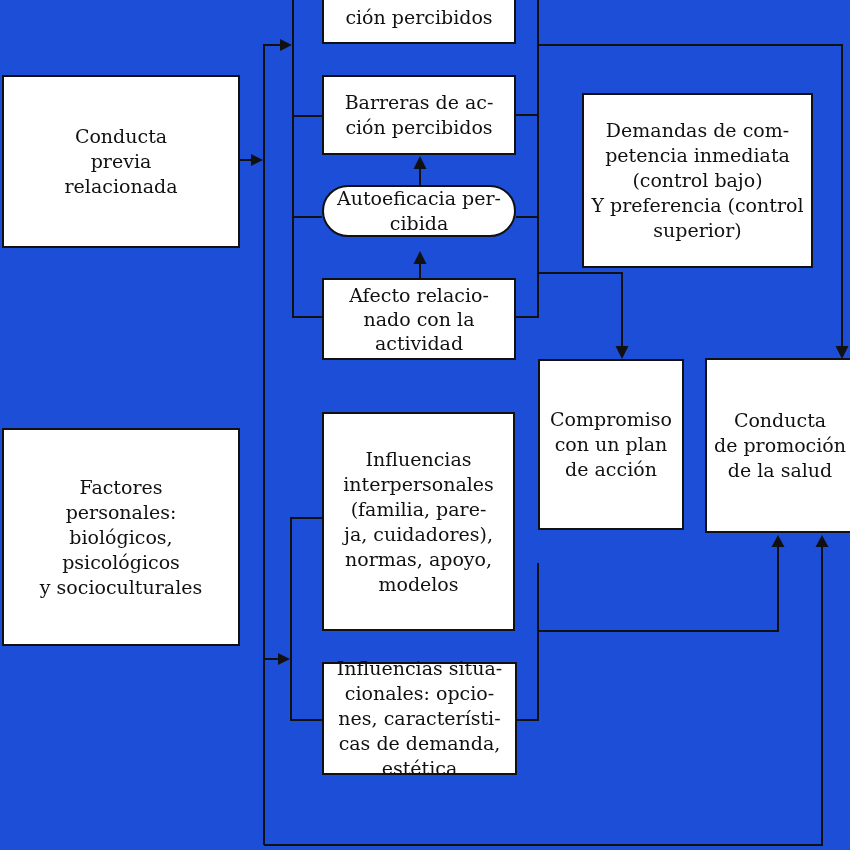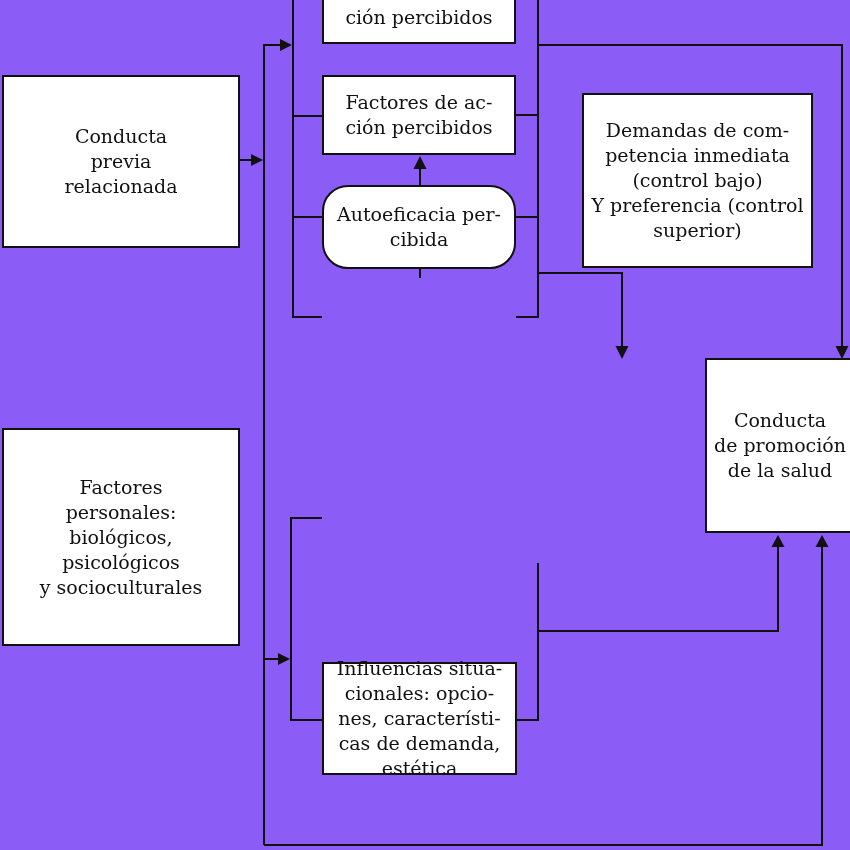--- a/index.html
+++ b/index.html
@@ -1,32 +1,32 @@
 <!DOCTYPE html>
 <html><head>
 <meta charset="utf-8">
 <style>
   html,body{margin:0;padding:0;background:#ffffff;}
   #stage{
-    position:relative;width:850px;height:850px;background:#8b5cf6;
+    position:relative;width:850px;height:850px;background:#1d4ed8;
     overflow:hidden;font-family:"DejaVu Serif", serif;color:#111111;
   }
   #wires{position:absolute;left:0;top:0;width:850px;height:850px;}
   .box{
     position:absolute;box-sizing:border-box;background:#ffffff;
     border:2px solid #111111;display:flex;align-items:center;justify-content:center;
     text-align:center;font-size:19px;line-height:25px;
   }
   .box-label{white-space:pre-line;display:block;}
   .bottom-anchored{align-items:flex-end;padding-bottom:12px;}
   
   #box-beneficios{left:322px;top:-64px;width:194px;height:108px;}
   #box-conducta-previa{left:2px;top:75px;width:238px;height:173px;}
   #box-barreras{left:322px;top:75px;width:194px;height:80px;}
-  #box-autoeficacia{left:322px;top:185px;width:194px;height:84px;border-radius:26px;}
+  #box-autoeficacia{left:322px;top:185px;width:194px;height:52px;border-radius:26px;}
   #box-afecto{left:322px;top:278px;width:194px;height:82px;line-height:24px;}
   #box-demandas{left:582px;top:73px;width:231px;height:175px;margin-top:20px;}
   #box-compromiso{left:538px;top:359px;width:146px;height:171px;}
   #box-conducta-promocion{left:705px;top:358px;width:150px;height:175px;}
   #box-factores{left:2px;top:412px;width:238px;height:218px;margin-top:16px;}
   #box-interpersonales{left:322px;top:412px;width:193px;height:219px;}
   #box-situacionales{left:322px;top:662px;width:195px;height:113px;}
 </style>
 </head>
 <body>
@@ -103,53 +103,71 @@
     <span class="box-label">ción percibidos</span>
   </div>
 
   <div class="box" id="box-conducta-previa">
     <span class="box-label">Conducta
 previa
 relacionada</span>
   </div>
 
   <div class="box" id="box-barreras">
-    <span class="box-label">Factores de ac-
+    <span class="box-label">Barreras de ac-
 ción percibidos</span>
   </div>
 
   <div class="box" id="box-autoeficacia">
     <span class="box-label">Autoeficacia per-
 cibida</span>
   </div>
 
+  <div class="box" id="box-afecto">
+    <span class="box-label">Afecto relacio-
+nado con la
+actividad</span>
+  </div>
 
   <div class="box" id="box-demandas">
     <span class="box-label">Demandas de com-
 petencia inmediata
 (control bajo)
 Y preferencia (control
 superior)</span>
   </div>
 
+  <div class="box" id="box-compromiso">
+    <span class="box-label">Compromiso
+con un plan
+de acción</span>
+  </div>
 
   <div class="box" id="box-conducta-promocion">
     <span class="box-label">Conducta
 de promoción
 de la salud</span>
   </div>
 
   <div class="box" id="box-factores">
     <span class="box-label">Factores
 personales:
 biológicos,
 psicológicos
 y socioculturales</span>
   </div>
 
+  <div class="box" id="box-interpersonales">
+    <span class="box-label">Influencias
+interpersonales
+(familia, pare-
+ja, cuidadores),
+normas, apoyo,
+modelos</span>
+  </div>
 
   <div class="box" id="box-situacionales">
     <span class="box-label">Influencias situa-
 cionales: opcio-
 nes, característi-
 cas de demanda,
 estética</span>
   </div>
 
 </div>

